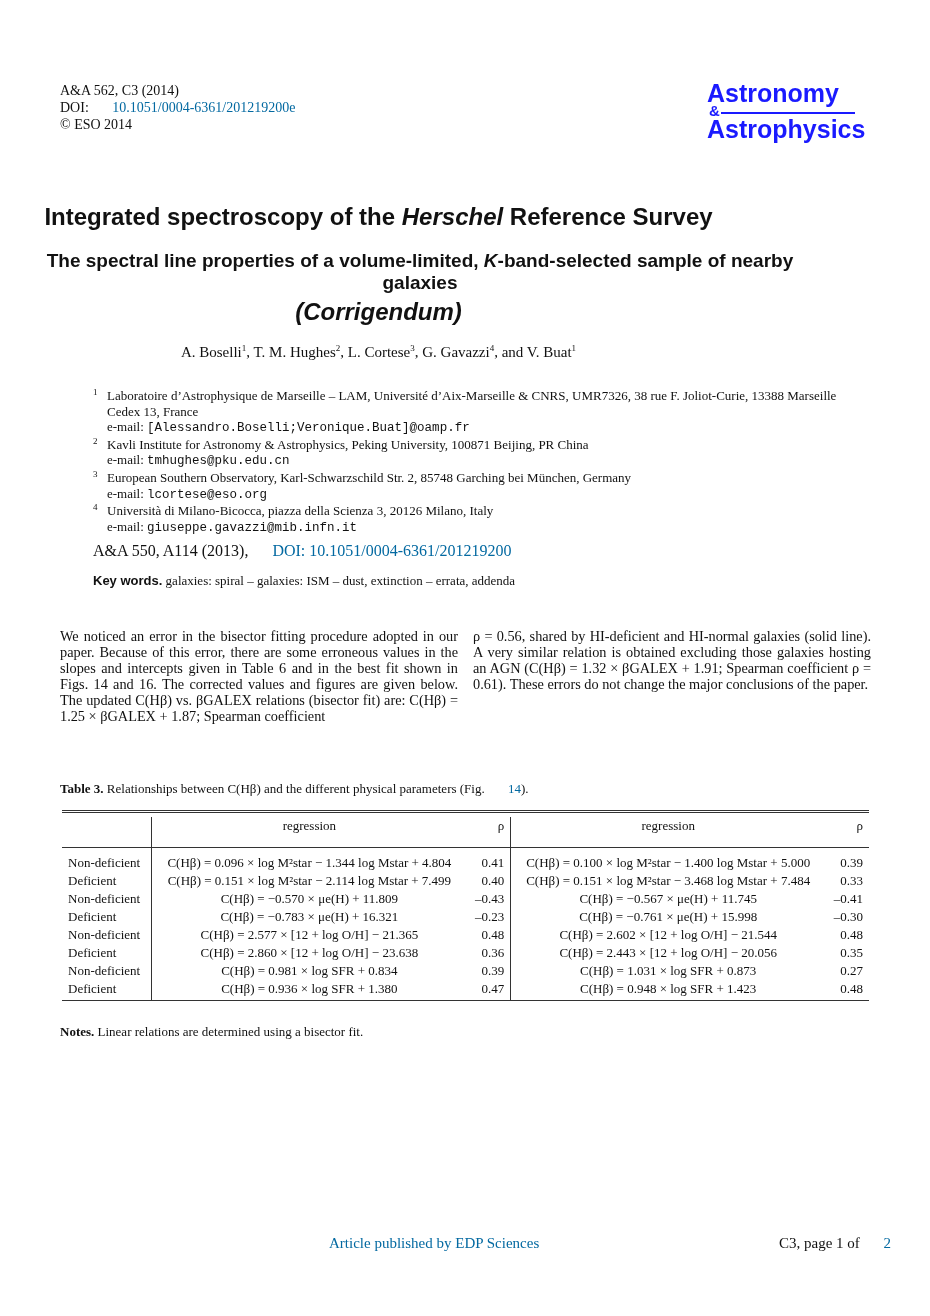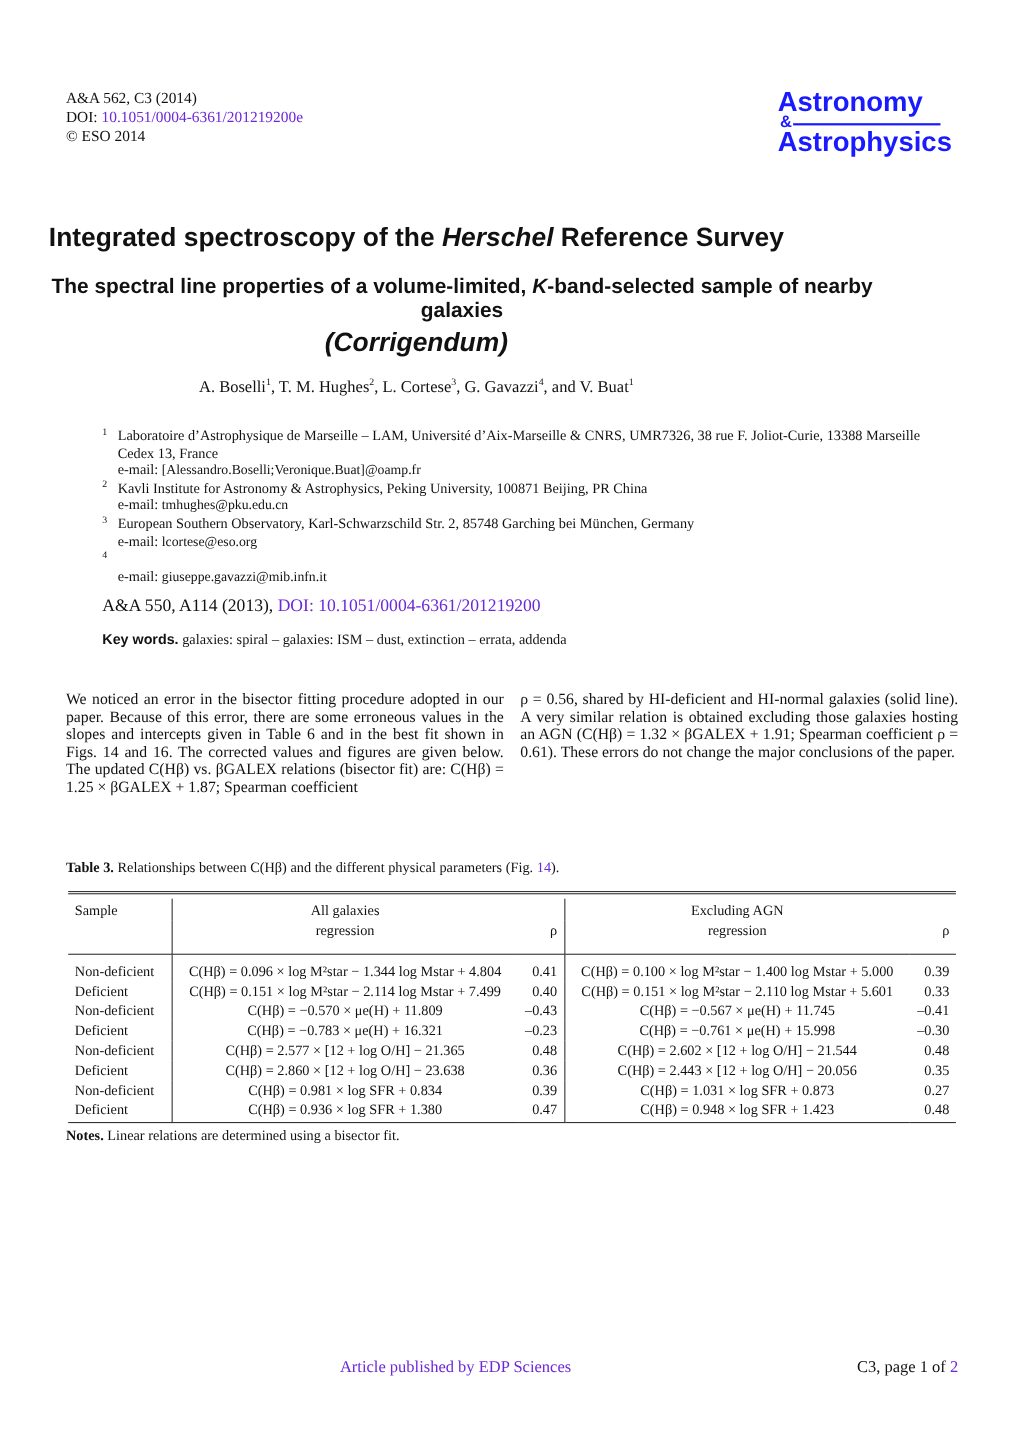--- a/index.html
+++ b/index.html
@@ -1,20 +1,20 @@
 <!DOCTYPE html>
 <html><head>
 <meta charset="utf-8">
 <style>
   html, body { margin: 0; padding: 0; background: #ffffff; }
   body { width: 930px; height: 1316px; position: relative; overflow: hidden;
          font-family: "Liberation Serif", serif; color: #111; }
   .abs { position: absolute; }
-  .blue { color: #6d28d9; }
-  .mono { font-family: Liberation Serif, serif; }
+  .blue { color: #0369a1; margin-left: 20px; }
+  .mono { font-family: Liberation Mono, monospace; }
   .sans { font-family: "Liberation Sans", sans-serif; }
 
   
   #header-meta { left: 60px; top: 82px; font-size: 14px; line-height: 17px; }
   #journal-logo { left: 707px; top: 80px; color: #1a1aff; font-family: "Liberation Sans", sans-serif; font-weight: bold; }
   #journal-logo .l1 { font-size: 25px; line-height: 26px; display:block; }
   #journal-logo .amp { font-size: 15px; line-height: 10px; display:block; position: relative; left: 2px; }
   #journal-logo .rule { position: absolute; left: 14px; top: 32px; width: 134px; height: 2px; background: #1a1aff; }
   #journal-logo .l2 { font-size: 25px; line-height: 26px; display:block; }
 
@@ -101,64 +101,57 @@
     <span>Kavli Institute for Astronomy &amp; Astrophysics, Peking University, 100871 Beijing, PR China</span><br>
     <span>e-mail: </span><span class="mono">tmhughes@pku.edu.cn</span>
   </div>
   <div class="aff">
     <span class="num">3</span>
     <span>European Southern Observatory, Karl-Schwarzschild Str. 2, 85748 Garching bei München, Germany</span><br>
     <span>e-mail: </span><span class="mono">lcortese@eso.org</span>
   </div>
   <div class="aff">
     <span class="num">4</span>
-    <br>
+    <span>Università di Milano-Bicocca, piazza della Scienza 3, 20126 Milano, Italy</span><br>
     <span>e-mail: </span><span class="mono">giuseppe.gavazzi@mib.infn.it</span>
   </div>
 </div>
 
 <div id="ref-line" class="abs"><span>A&amp;A 550, A114 (2013), </span><span class="blue">DOI: 10.1051/0004-6361/201219200</span></div>
 
 <div id="keywords" class="abs"><span class="kw-label">Key words.</span><span> galaxies: spiral – galaxies: ISM – dust, extinction – errata, addenda</span></div>
 
 <div id="col-left" class="abs col">We noticed an error in the bisector fitting procedure adopted in our paper. Because of this error, there are some erroneous values in the slopes and intercepts given in Table 6 and in the best fit shown in Figs. 14 and 16. The corrected values and figures are given below. The updated C(Hβ) vs. βGALEX relations (bisector fit) are: C(Hβ) = 1.25 × βGALEX + 1.87; Spearman coefficient</div>
 <div id="col-right" class="abs col">ρ = 0.56, shared by HI-deficient and HI-normal galaxies (solid line). A very similar relation is obtained excluding those galaxies hosting an AGN (C(Hβ) = 1.32 × βGALEX + 1.91; Spearman coefficient ρ = 0.61). These errors do not change the major conclusions of the paper.</div>
 
 <div id="table-caption" class="abs"><b>Table 3.</b><span> Relationships between C(Hβ) and the different physical parameters (Fig. </span><span class="blue">14</span><span>).</span></div>
 
 <div id="data-table" class="abs">
   <div class="tbl-top"></div>
   <table class="tbl">
     <tbody>
-        <tr class="hdr-row">
-      <td class="tl vsep" style="width:82px;">Sample</td>
-      <td class="tc">All galaxies</td>
-      <td class="vsep" style="width:30px;"></td>
-      <td class="tc">Excluding AGN</td>
-      <td style="width:30px;"></td>
-    </tr>
     <tr class="hdr-bottom">
       <td class="vsep"></td>
       <td class="tc">regression</td>
       <td class="tr vsep">ρ</td>
       <td class="tc">regression</td>
       <td class="tr">ρ</td>
     </tr>
     <tr class="first-data">
       <td class="tl vsep">Non-deficient</td>
       <td class="tc">C(Hβ) = 0.096 × log M²star − 1.344 log Mstar + 4.804</td>
       <td class="tr vsep">0.41</td>
       <td class="tc">C(Hβ) = 0.100 × log M²star − 1.400 log Mstar + 5.000</td>
       <td class="tr">0.39</td>
     </tr>
     <tr>
       <td class="tl vsep">Deficient</td>
       <td class="tc">C(Hβ) = 0.151 × log M²star − 2.114 log Mstar + 7.499</td>
       <td class="tr vsep">0.40</td>
-      <td class="tc">C(Hβ) = 0.151 × log M²star − 2.110 log Mstar + 5.601</td>
+      <td class="tc">C(Hβ) = 0.151 × log M²star − 3.468 log Mstar + 7.484</td>
       <td class="tr">0.33</td>
     </tr>
     <tr>
       <td class="tl vsep">Non-deficient</td>
       <td class="tc">C(Hβ) = −0.570 × μe(H) + 11.809</td>
       <td class="tr vsep">–0.43</td>
       <td class="tc">C(Hβ) = −0.567 × μe(H) + 11.745</td>
       <td class="tr">–0.41</td>
     </tr>
     <tr>

